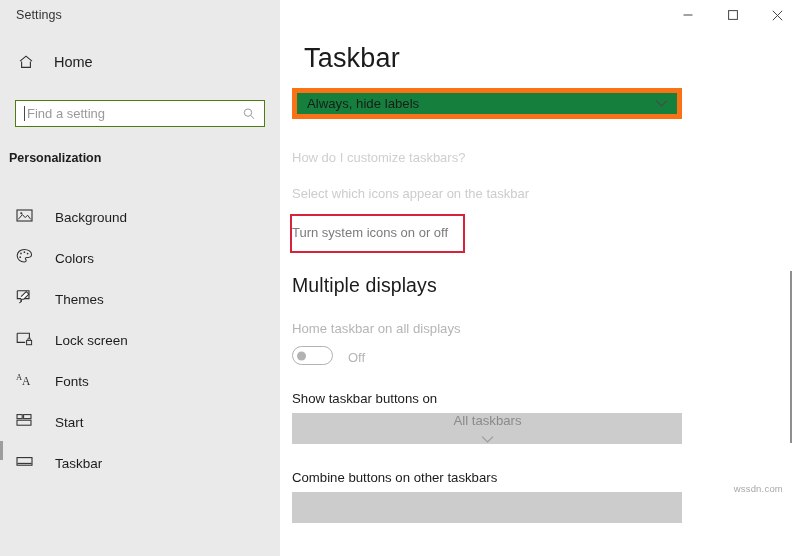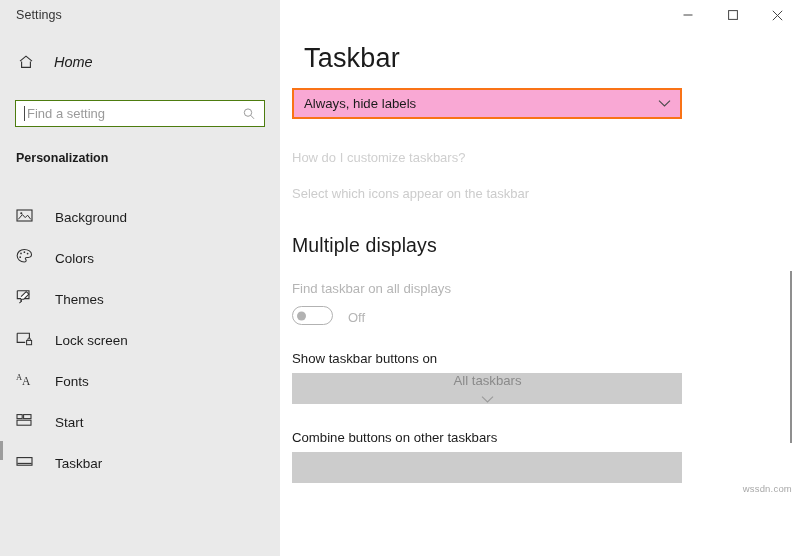--- a/index.html
+++ b/index.html
@@ -49,21 +49,20 @@
     width: 20px;
     height: 20px;
     display: flex;
     align-items: center;
     justify-content: center;
     margin-right: 18px;
   }
   .home-label {
     font-size: 14.5px;
     color: #202020;
-    font-style: italic;
   }
   .search-wrap {
     margin: 24px 15px 0 15px;
     height: 27px;
     background: #ffffff;
     border: 1px solid #4d7c0f;
     display: flex;
     align-items: center;
     position: relative;
     box-sizing: border-box;
@@ -94,21 +93,21 @@
     position: absolute;
     right: 8px;
     top: 50%;
     transform: translateY(-50%);
     display: flex;
   }
   .section-heading {
     font-size: 12.5px;
     font-weight: bold;
     color: #1c1c1c;
-    padding-left: 16px;
+    padding-left: 9px;
     margin-top: 24px;
   }
   .nav-list {
     margin-top: 19px;
   }
   .nav-item {
     display: flex;
     align-items: flex-end;
     height: 41px;
     padding-left: 16px;
@@ -175,22 +174,22 @@
     width: 390px;
     height: 31px;
     box-sizing: border-box;
     display: flex;
     align-items: center;
     justify-content: space-between;
     padding: 0 9px 0 10px;
     font-size: 13.2px;
   }
   .dropdown.enabled {
-    background: #f9a8d4;
-    border: 2px solid #f97316;
+    background: #15803d;
+    border: 5px solid #f97316;
     color: #1b1b1b;
     margin-top: 14px;
   }
   .dropdown.disabled {
     background: #cccccc;
     border: none;
     color: #8a8a8a;
     margin-top: 7px;
     flex-direction: column;
   }
@@ -288,21 +287,21 @@
     position: absolute;
     right: 5px;
     top: 240px;
     width: 2px;
     height: 172px;
     background: #8f8f8f;
   }
 
   .watermark {
     position: absolute;
-    right: 8px;
+    right: 17px;
     bottom: 6px;
     font-size: 9.5px;
     color: #a8a8a8;
     letter-spacing: 0.2px;
   }
 </style>
 </head>
 <body>
 
 <div id="app">
@@ -449,24 +448,28 @@
             <path d="M1 1.6 L6.5 7 L12 1.6" fill="none" stroke="#4a4a4a" stroke-width="1.1"></path>
           </svg>
         </span>
       </div>
 
       <div class="link-muted">How do I customize taskbars?</div>
 
 
       <div class="muted-text">Select which icons appear on the taskbar</div>
 
+      <div class="link-row">
+        <span class="link-text">Turn system icons on or off</span>
+        <span class="highlight-box"></span>
+      </div>
 
       <div class="sub-heading">Multiple displays</div>
 
-      <div class="label-disabled">Find taskbar on all displays</div>
+      <div class="label-disabled">Home taskbar on all displays</div>
 
       <div class="toggle-row">
         <div class="toggle">
           <span class="knob"></span>
         </div>
         <span class="toggle-label">Off</span>
       </div>
 
       <div class="label-normal">Show taskbar buttons on</div>
 

